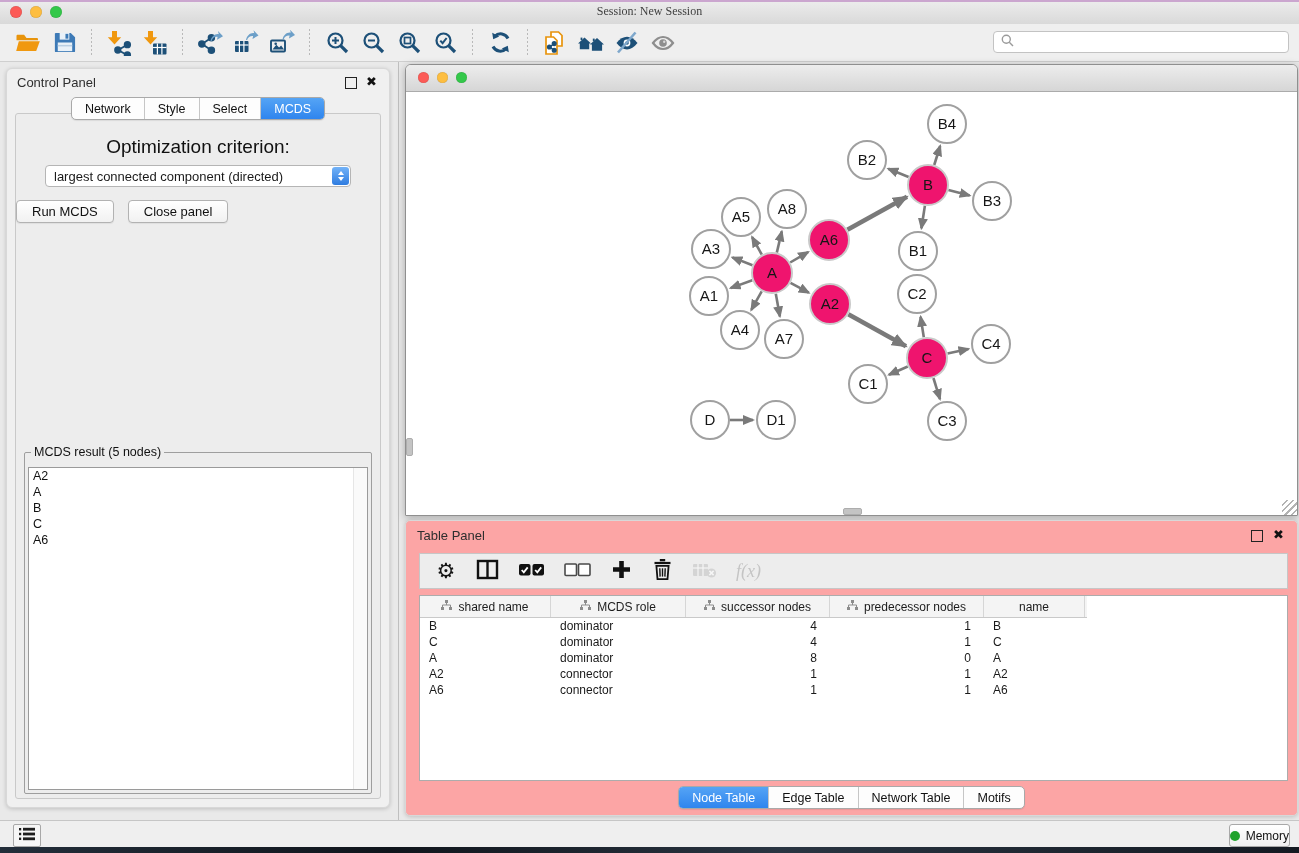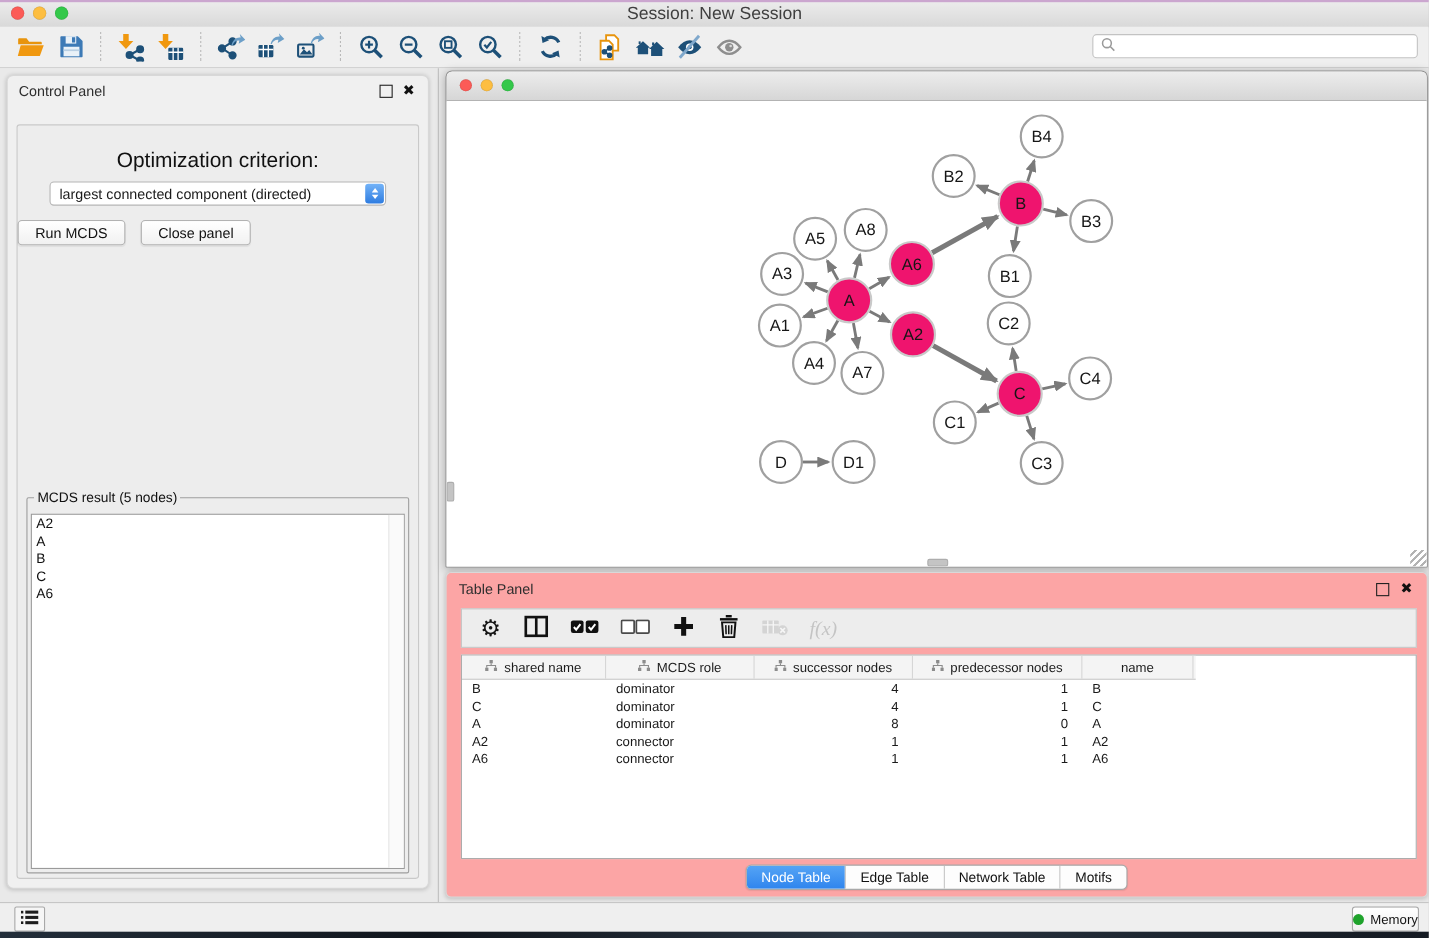--- a/index.html
+++ b/index.html
@@ -6,21 +6,21 @@
   #app{position:relative;width:1299px;height:853px;background:#E9E9E9;overflow:hidden;
        font-family:"Liberation Sans","DejaVu Sans",sans-serif;color:#1A1A1A;font-size:13px;
        -webkit-font-smoothing:antialiased;}
   
   .titlebar{position:absolute;left:0;top:0;width:100%;height:24px;
     background:linear-gradient(#EDEDED,#D9D9D9);border-bottom:1px solid #B5B5B5;}
   .titlebar::before{content:"";position:absolute;left:0;top:0;width:100%;height:2px;background:#CBA6CF;}
   .lights{position:absolute;left:10px;top:6px;display:flex;gap:8px;}
   .light{width:12px;height:12px;border-radius:50%;box-shadow:inset 0 0 1px rgba(0,0,0,.35);}
   .light.red{background:#FC5B57;}.light.yellow{background:#FDBE41;}.light.green{background:#34C84A;}
-  .win-title{position:absolute;left:0;right:0;top:4px;text-align:center;font-size:16px;color:#3F3F3F;}
+  .win-title{position:absolute;left:0;right:0;top:4px;text-align:center;font-size:12px;color:#3F3F3F;font-family:Liberation Serif, serif;}
   
   .toolbar{position:absolute;left:0;top:24px;width:100%;height:38px;background:#EFEFEF;
     border-bottom:1px solid #CFCFCF;display:flex;align-items:center;padding-left:10px;box-sizing:border-box;}
   .tb-sep{width:1px;height:28px;margin:0 9px;background-image:repeating-linear-gradient(#B9B9B9 0 2px,transparent 2px 4px);}
   .tbtn{width:32px;height:32px;display:flex;align-items:center;justify-content:center;margin:0 2px;border-radius:3px;}
   .tbtn span{display:flex;}
   .search-wrap{position:absolute;right:10px;top:7px;width:296px;height:22px;background:#fff;
     border:1px solid #C3C3C3;border-radius:4px;display:flex;align-items:center;padding-left:7px;box-sizing:border-box;}
   .search-wrap input{border:none;outline:none;flex:1;height:18px;font-size:12px;margin-left:5px;background:transparent;}
   
@@ -319,20 +319,26 @@
 
   <div class="workspace">
     <div class="v-divider"></div>
 
     <section class="control-panel">
       <div class="panel-head">
         <span class="panel-title">Control Panel</span>
         <span class="float-icon"></span>
         <span class="close-icon">✖</span>
       </div>
+      <div class="cp-tabs"><span class="seg" id="cp-seg">
+            <div>Network</div>
+            <div>Style</div>
+            <div>Select</div>
+            <div class="active">MCDS</div>
+          </span></div>
       <div class="cp-pane">
         <div class="opt-label">Optimization criterion:</div>
         <div class="dropdown">
           <span>largest connected component (directed)</span>
           <span class="stepper">
               <span class="tri-up"></span>
               <span class="tri-down"></span>
             </span>
         </div>
         <div class="btn-row">

